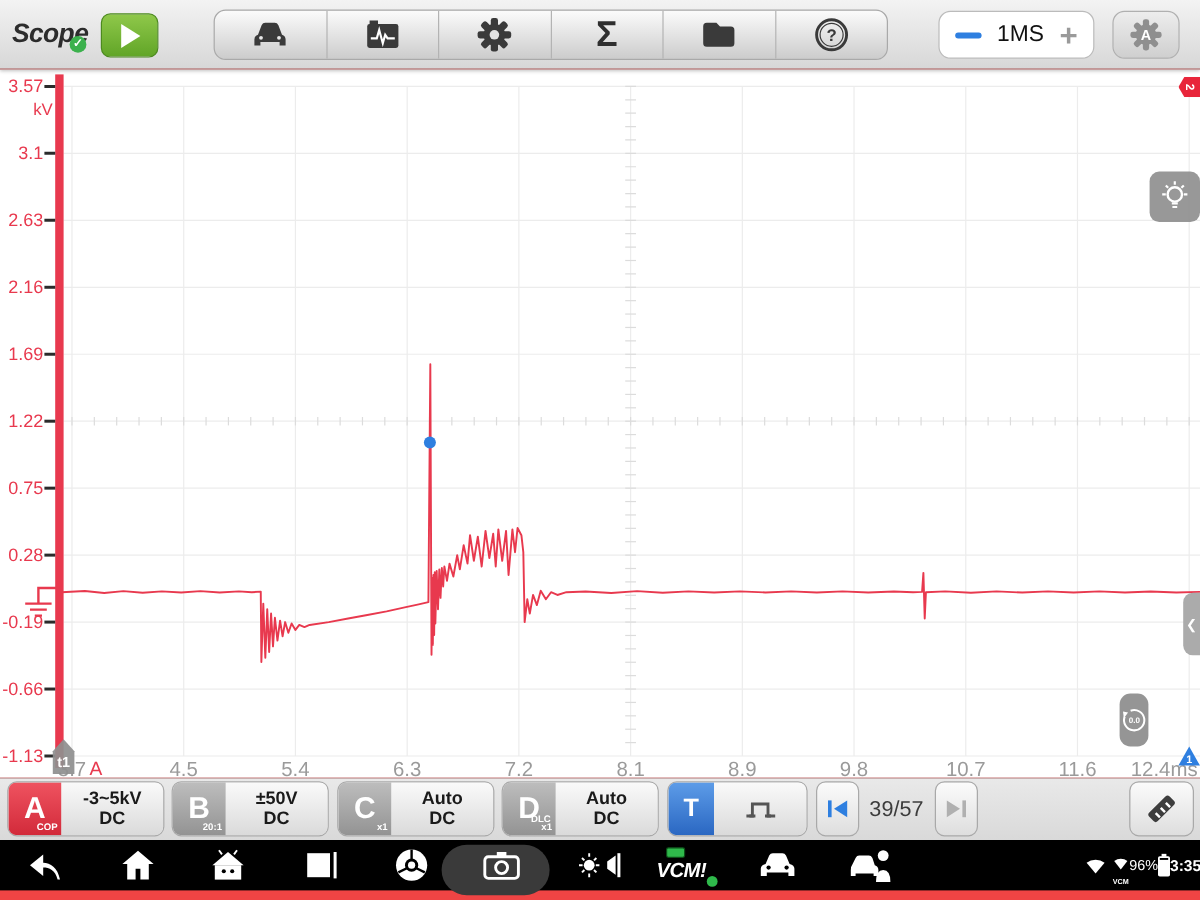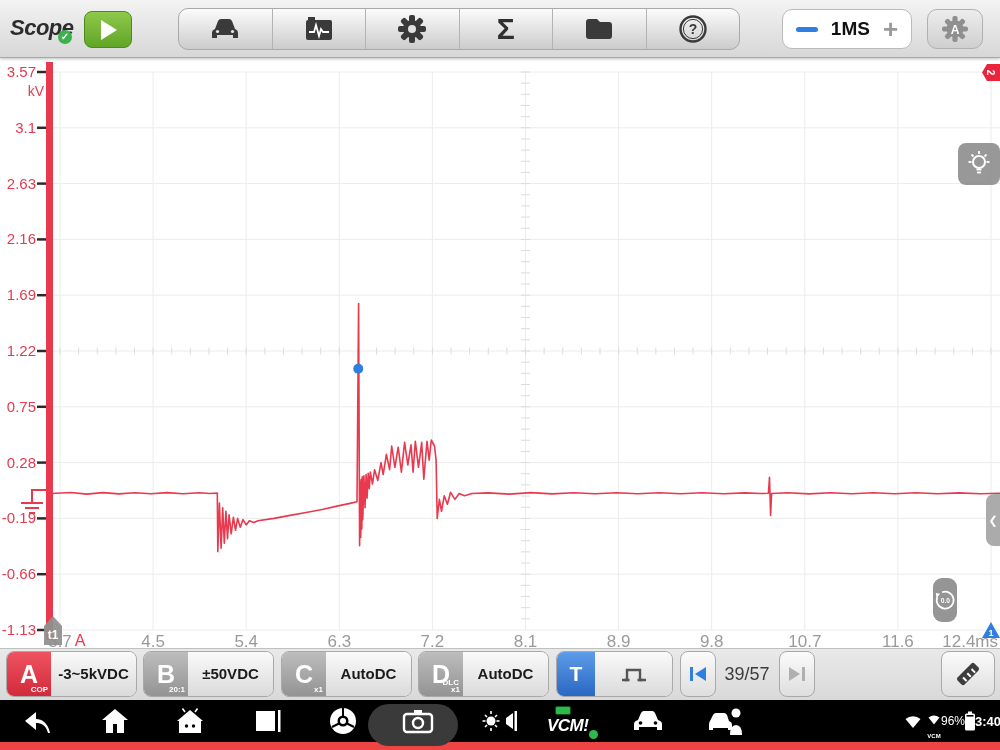--- a/index.html
+++ b/index.html
@@ -19,21 +19,21 @@
   .play-btn { position:absolute; left:84px; top:11px; width:48px; height:37px; border-radius:8px;
     background:linear-gradient(#8fc84a,#61a527); border:1px solid #4c8a1e; display:flex; align-items:center; justify-content:center; }
   .tool-group { position:absolute; left:178px; top:8px; width:562px; height:42px; border-radius:10px;
     background:linear-gradient(#fbfbfb,#cccccc); border:1px solid #a9a9a9; display:flex; overflow:hidden; }
   .tb-cell { flex:1; display:flex; align-items:center; justify-content:center; border-right:1px solid #b3b3b3; color:#3a3a3a; }
   .tb-cell:last-child { border-right:none; }
   .sigma { font-size:30px; font-weight:bold; color:#2f2f2f; line-height:1; }
   .rate-box { position:absolute; left:782px; top:9px; width:130px; height:40px; background:#fff;
     border:1px solid #bbb; border-radius:10px; display:flex; align-items:center; justify-content:center; gap:13px; }
   .minus-bar { width:22px; height:5px; border-radius:3px; background:#2e7fe0; }
-  .rate-val { font-size:19px; font-weight:bold; color:#111; }
+  .rate-val { font-size:19px; font-weight:normal; color:#111; }
   .plus-glyph { font-size:26px; font-weight:bold; color:#9a9a9a; line-height:1; }
   .auto-btn { position:absolute; left:927px; top:9px; width:56px; height:40px; border-radius:10px;
     background:linear-gradient(#ededed,#cfcfcf); border:1px solid #b0b0b0; display:flex; align-items:center; justify-content:center; }
   
   .scope { position:absolute; left:0; top:58px; width:1000px; height:590px; background:#fff; }
   .badge-2 { position:absolute; right:0; top:6px; width:18px; height:17px; background:#e8253a; color:#fff;
     clip-path:polygon(0 50%, 28% 0, 100% 0, 100% 100%, 28% 100%); display:flex; align-items:center; justify-content:center; }
   .badge-2 span { font-size:10px; font-weight:bold; transform:rotate(90deg); display:block; }
   .bulb-btn { position:absolute; right:0; top:85px; width:42px; height:42px; border-radius:8px; background:rgba(138,138,138,.88);
     display:flex; align-items:center; justify-content:center; }
@@ -46,21 +46,21 @@
     background:linear-gradient(#e9e9e9,#d9d9d9); border-top:1px solid #c0c0c0; }
   .chgroup { position:absolute; top:2px; height:46px; display:flex; border-radius:8px; overflow:hidden;
     border:1px solid #a9a9a9; background:#eee; }
   .tag { width:44px; position:relative; color:#fff; display:flex; align-items:center; justify-content:center;
     font-weight:bold; font-size:25px; }
   .tag-red  { background:linear-gradient(#ef5360,#d22a3a); }
   .tag-gray { background:linear-gradient(#bdbdbd,#939393); }
   .tag-blue { background:linear-gradient(#5d9ce8,#2a67c2); font-size:21px; }
   .tag .sub { position:absolute; right:3px; bottom:2px; font-size:8px; font-weight:bold; }
   .tag .top { position:absolute; right:4px; top:2px; font-size:8px; font-weight:bold;margin-top:24px; }
-  .chval { flex:1; background:linear-gradient(#fafafa,#dadada); display:flex; flex-direction:row;
+  .chval { flex:1; background:linear-gradient(#fafafa,#dadada); display:flex; flex-direction:column;
     align-items:center; justify-content:center; font-weight:bold; font-size:15px; color:#1a1a1a; line-height:1.15; }
   .trbtn { position:absolute; top:2px; height:46px; border:1px solid #a9a9a9; border-radius:8px;
     background:linear-gradient(#fbfbfb,#dedede); display:flex; align-items:center; justify-content:center; }
   .counter { position:absolute; top:2px; height:46px; display:flex; align-items:center; justify-content:center;
     font-size:18px; color:#3c3c3c; }
   .timebase { font-size:16px; color:#b5b5b5; font-weight:bold; }
   
   .navbar { position:absolute; left:0; top:700px; width:1000px; height:42px; background:#000; }
   .nav-ic { position:absolute; top:50%; transform:translate(-50%,-50%); display:flex; align-items:center; justify-content:center; }
   .cam-pill { position:absolute; left:368px; top:4px; width:90px; height:42px; border-radius:21px; background:#3a3a3a; }
@@ -535,16 +535,16 @@
     </div>
     <div class="wifi-lbl">VCM</div>
     <div class="st-text" style="left:953px; font-size:12px;">96%</div>
     <div class="nav-ic" style="left:970px;">
       <svg width="11" height="20" viewBox="0 0 11 20">
         <rect x="3.5" y="0.5" width="4" height="2.5" fill="#fff"></rect>
         <rect x="0.5" y="2.5" width="10" height="17" rx="1.5" fill="#fff"></rect>
         <rect x="2" y="4" width="7" height="1.6" fill="#000"></rect>
       </svg>
     </div>
-    <div class="st-text" style="left:988px; font-size:13px; font-weight:bold;">3:40</div>
+    <div class="st-text" style="left:988px; font-size:13px; font-weight:bold;">3:35</div>
   </div>
 
 </div>
 
 </body></html>

